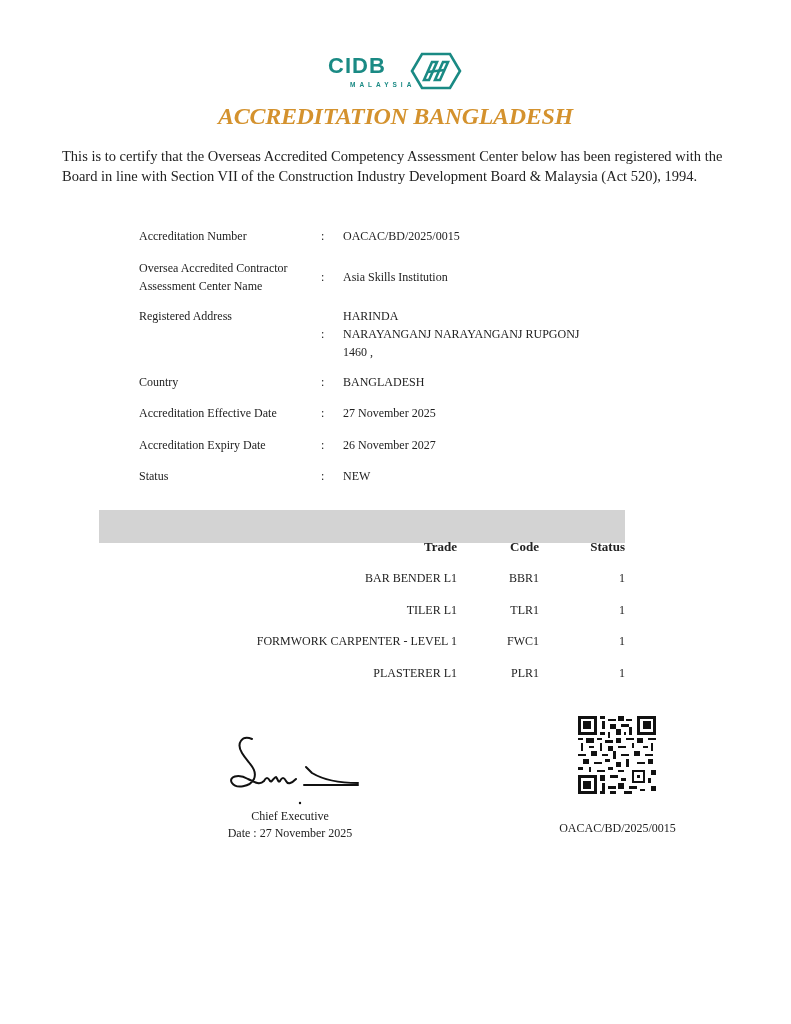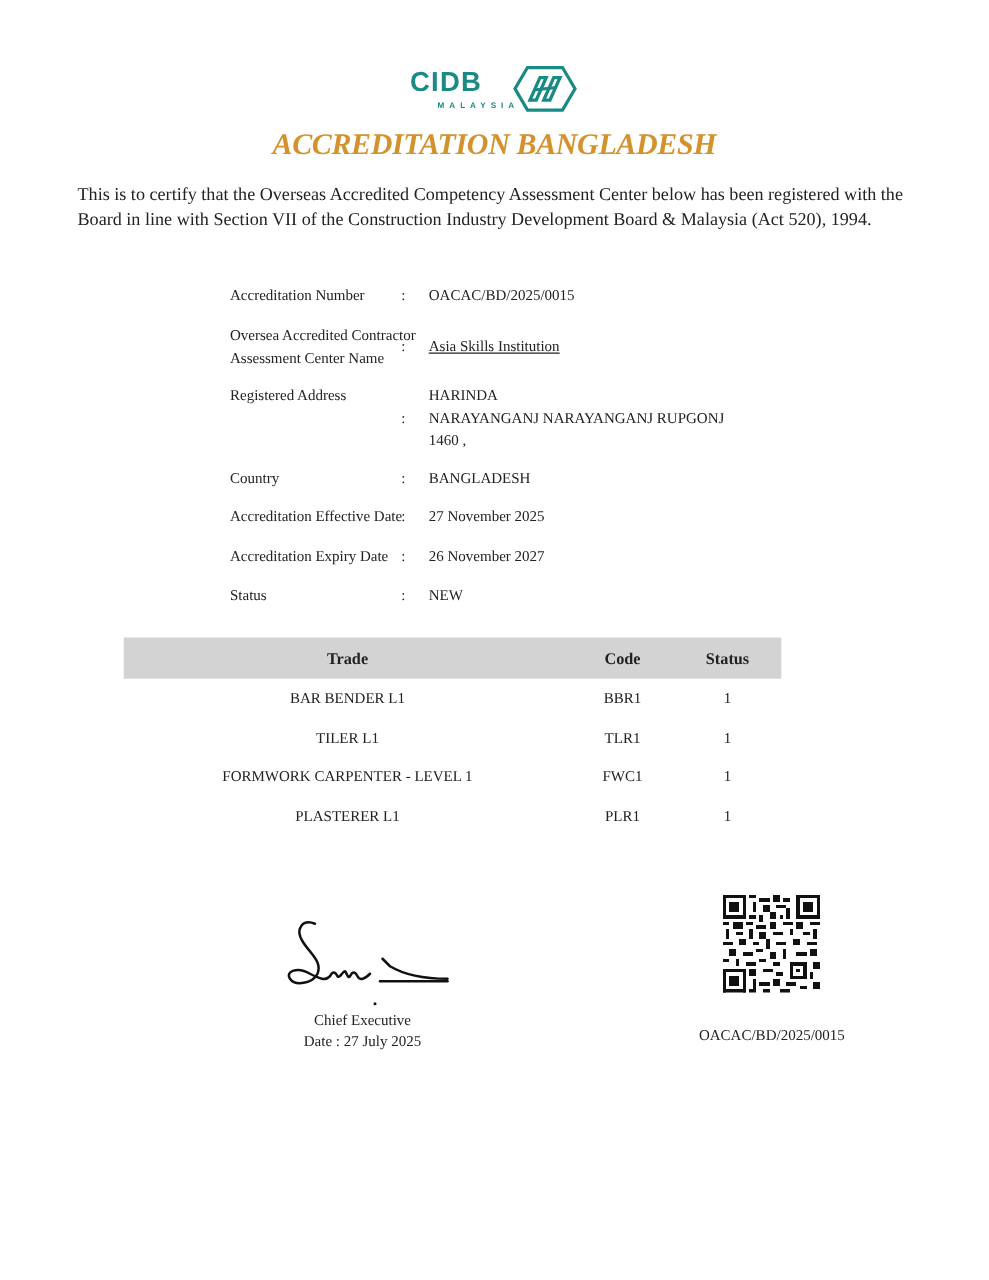--- a/index.html
+++ b/index.html
@@ -10,26 +10,26 @@
                font-weight: bold; font-size: 22px; color: #1a8a84; letter-spacing: 1px; line-height: 32px; }
   .logo-sub { position: absolute; left: 22px; top: 31px; font-family: "Liberation Sans", "DejaVu Sans", sans-serif;
               font-weight: bold; font-size: 6.5px; color: #1a8a84; letter-spacing: 4px; }
   .logo-mark { position: absolute; left: 82px; top: 2px; }
   .title { position: absolute; left: 0; width: 791px; top: 103px; text-align: center;
            font-style: italic; font-weight: bold; font-size: 24px; color: #d4922e; letter-spacing: -0.3px; }
   .intro { position: absolute; left: 62px; width: 667px; top: 146px; text-align: left;
            font-size: 14.5px; line-height: 20px; color: #222; }
   .details { position: absolute; left: 139px; top: 227px; width: 480px; font-size: 12px; color: #222; }
   .drow { position: absolute; left: 0; width: 480px; }
-  .dlabel { position: absolute; left: 0; width: 175px; line-height: 18px; margin-left: 45px; }
+  .dlabel { position: absolute; left: 0; width: 175px; line-height: 18px; }
   .dcolon { position: absolute; left: 182px; line-height: 18px; }
   .dvalue { position: absolute; left: 204px; width: 290px; line-height: 18px; }
   .table { position: absolute; left: 99px; top: 510px; width: 526px; font-size: 12px; color: #222; }
   .thead { position: relative; height: 33px; background: #d3d3d3; font-weight: bold; font-size: 13px; }
-  .thead span, .trow span { position: absolute; text-align: center; line-height: 33px; }
+  .thead span, .trow span { position: absolute; text-align: right; line-height: 33px; margin-top: 20px; }
   .col-trade { left: 0; width: 358px; }
   .col-code { left: 358px; width: 82px; }
   .col-level { left: 440px; width: 86px; }
   .trow { position: relative; height: 31.5px; }
   .trow span { line-height: 31.5px; }
   .sig { position: absolute; left: 222px; top: 733px; width: 150px; height: 72px; }
   .sigblock { position: absolute; left: 130px; width: 320px; top: 808px; text-align: center;
               font-size: 12px; line-height: 17px; color: #222; }
   .qr { position: absolute; left: 578px; top: 716px; width: 78px; height: 78px; }
   .qrcode { position: absolute; left: 520px; width: 195px; top: 821px; text-align: center; font-size: 12px; color: #222; }
@@ -56,21 +56,21 @@
 
 <div class="details">
   <div class="drow" style="top:0px;">
     <div class="dlabel">Accreditation Number</div>
     <div class="dcolon">:</div>
     <div class="dvalue">OACAC/BD/2025/0015</div>
   </div>
   <div class="drow" style="top:32px;">
     <div class="dlabel">Oversea Accredited Contractor Assessment Center Name</div>
     <div class="dcolon" style="top:9px;">:</div>
-    <div class="dvalue" style="top:9px;text-decoration:underline;">Asia Skills Institution</div>
+    <div class="dvalue" style="top:9px;">Asia Skills Institution</div>
   </div>
   <div class="drow" style="top:80px;">
     <div class="dlabel">Registered Address</div>
     <div class="dcolon" style="top:18px;">:</div>
     <div class="dvalue">
       <div>HARINDA</div>
       <div>NARAYANGANJ NARAYANGANJ RUPGONJ</div>
       <div>1460 ,</div>
     </div>
   </div>
@@ -128,21 +128,21 @@
   <g fill="none" stroke="#111" stroke-width="2" stroke-linecap="round" stroke-linejoin="round">
     <path d="M30,6 C20,2 14,10 20,20 C26,30 36,36 32,46 C28,54 14,56 10,50 C6,44 16,40 26,46 C34,50 38,52 42,48 C44,44 46,44 48,48 C50,50 52,44 54,44 C56,46 56,50 58,48 C60,44 62,44 64,48 C66,52 70,50 74,46"></path>
     <path d="M84,34 L90,40 C100,46 116,50 136,50"></path>
     <path d="M82,52 L136,52"></path>
   </g>
   <circle cx="78" cy="70" r="1.2" fill="#111"></circle>
 </svg>
 
 <div class="sigblock">
   <div>Chief Executive</div>
-  <div>Date : 27 July 2025</div>
+  <div>Date : 27 November 2025</div>
 </div>
 
 <svg class="qr" viewBox="0 0 29 29" shape-rendering="crispEdges">
   <rect x="0" y="0" width="29" height="29" fill="#fff"></rect>
   <g fill="#111">
     <rect x="0" y="0" width="7" height="1"></rect>
       <rect x="0" y="6" width="7" height="1"></rect>
       <rect x="0" y="0" width="1" height="7"></rect>
       <rect x="6" y="0" width="1" height="7"></rect>
       <rect x="2" y="2" width="3" height="3"></rect>

